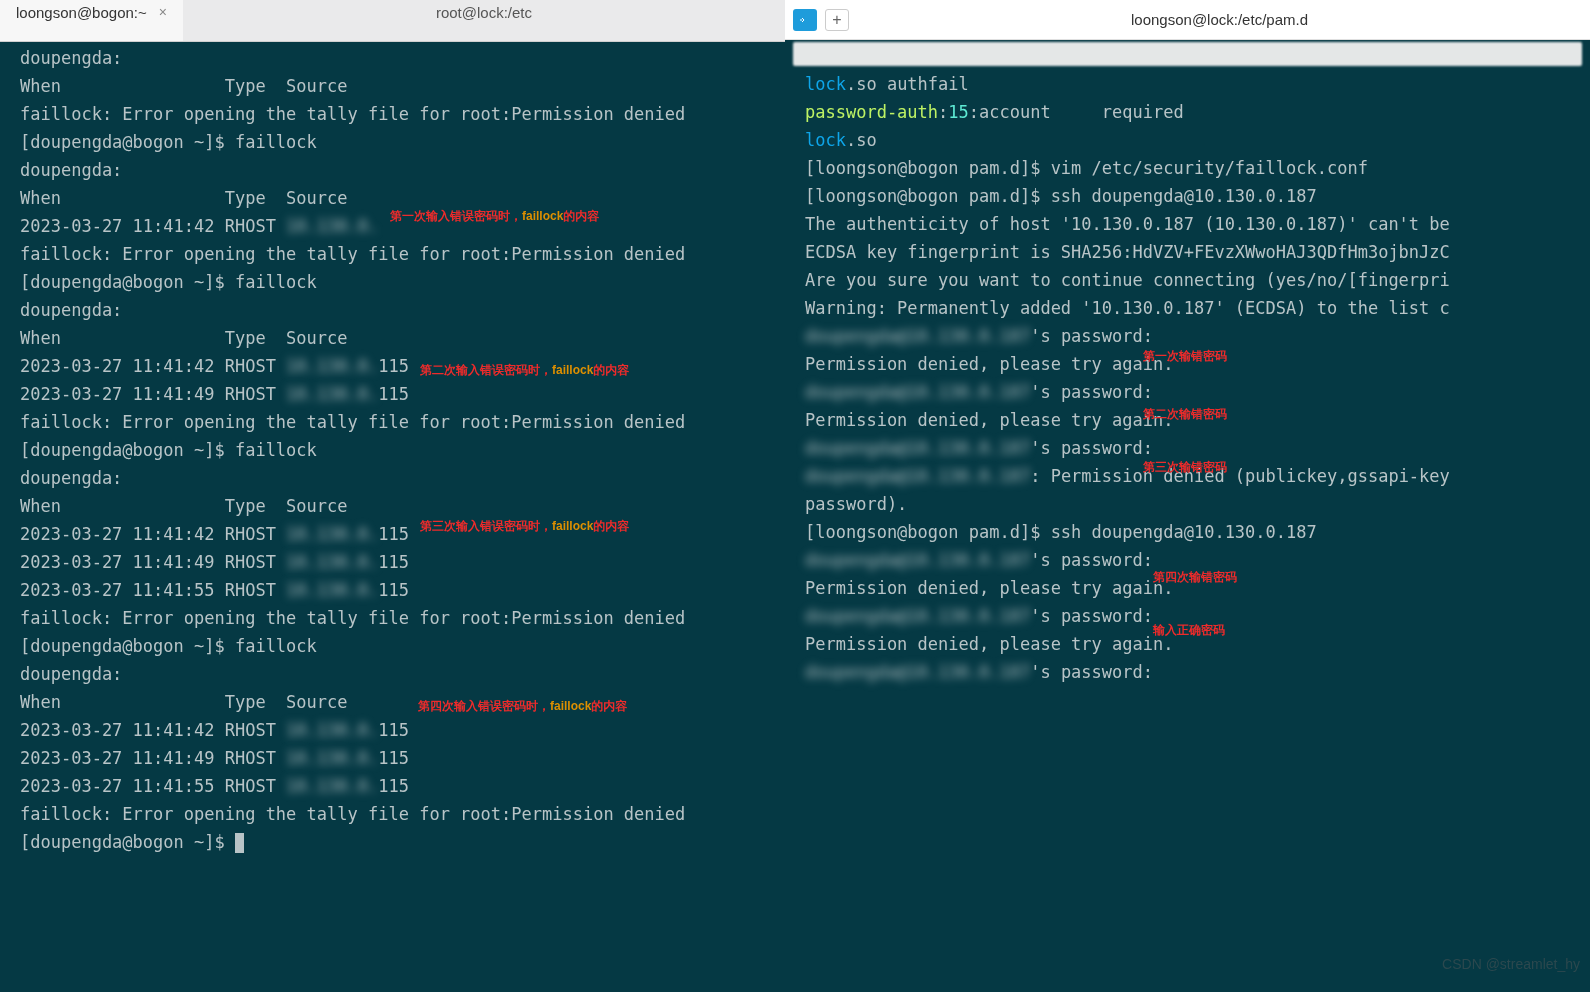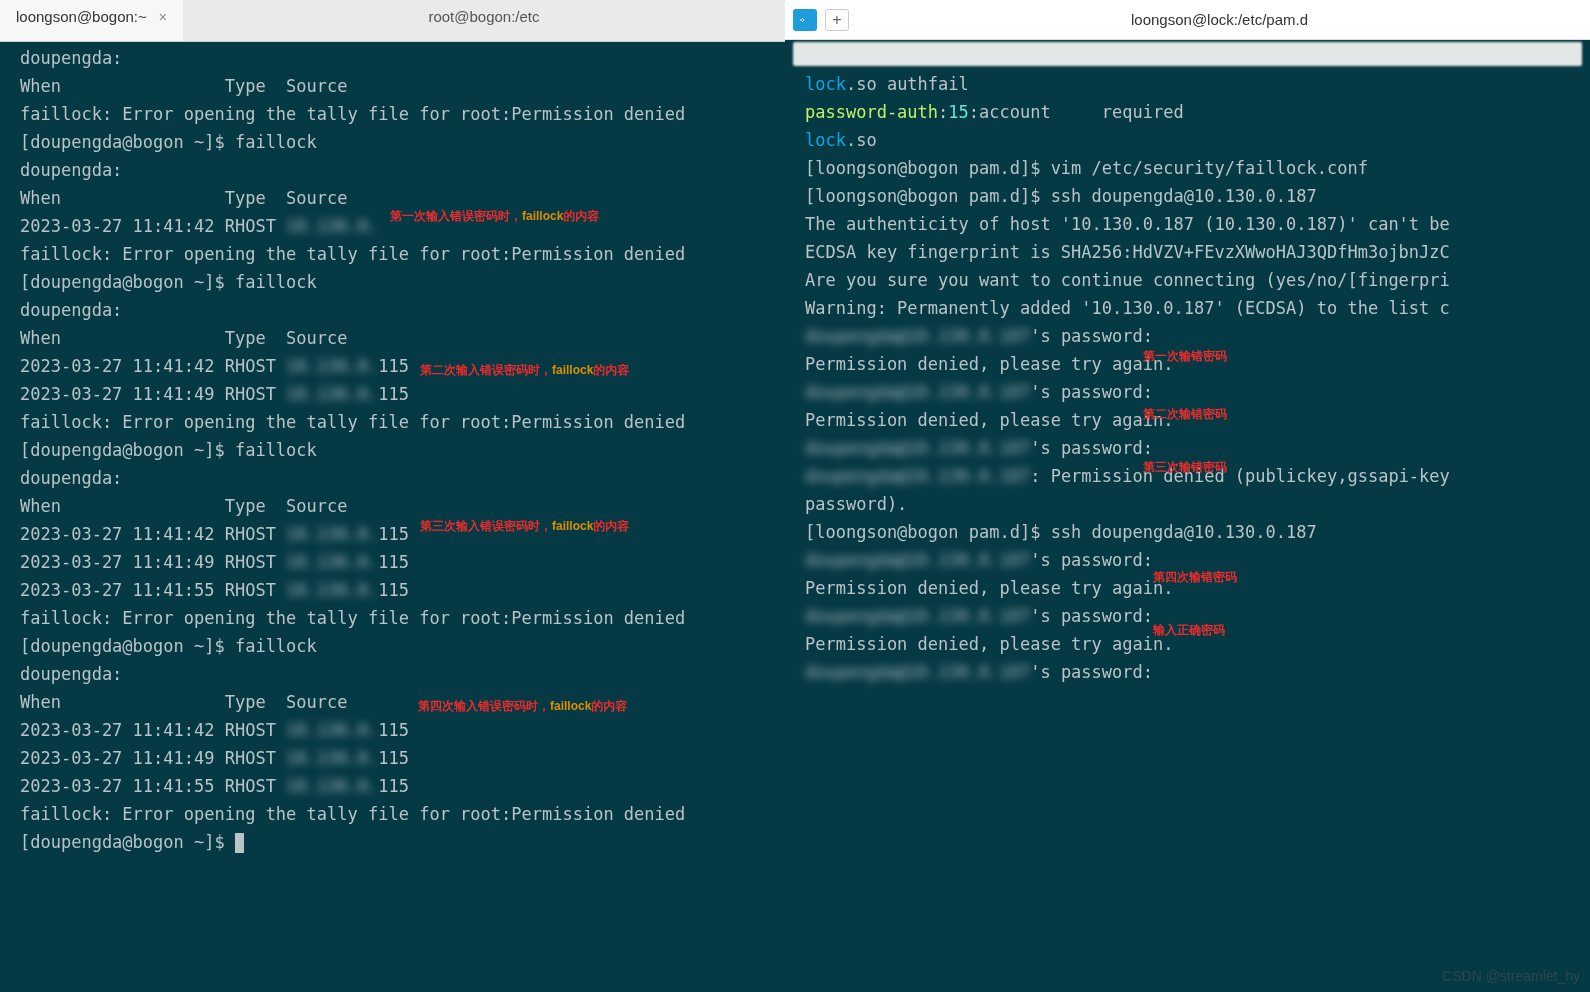--- a/index.html
+++ b/index.html
@@ -30,24 +30,24 @@
     }
     .tab-bar {
       height: 42px;
       background: #eaeaeb;
       display: flex;
       align-items: center;
       border-bottom: 1px solid #d0d0d0;
       font-family: -apple-system, sans-serif;
     }
     .tab {
-      padding: 16px 16px;
+      padding: 4px 16px;
       height: 100%;
       display: flex;
-      align-items: flex-end;
+      align-items: flex-start;
       gap: 12px;
       color: #555;
       font-size: 15px;
       cursor: pointer;
     }
     .tab.active {
       background: #f7f7f7;
       color: #333;
     }
     .tab .close {
@@ -123,21 +123,21 @@
     .orange-annot {
       color: #dd8f00;
       font-size: 12px;
       font-family: Liberation Sans, sans-serif;
     }
     .red-t { color: #0ea5e9; }
     .magenta-t { color: #bef264; }
     .green-t { color: #5eead4; }
     .watermark {
       position: absolute;
-      bottom: 8px;
+      bottom: 20px;
       right: 10px;
       color: rgba(90,90,90,0.45);
       font-size: 14px;
       font-family: sans-serif;
     }
     .cursor-block {
       display: inline-block;
       width: 9px;
       height: 20px;
       background: #b8c4c7;
@@ -152,21 +152,21 @@
 <body>
 
 <div class="container">
   <div class="pane pane-left">
     <div class="tab-bar">
       <div class="tab active">
         <span>loongson@bogon:~</span>
         <span class="close">×</span>
       </div>
       <div class="tab" style="flex:1;justify-content:center;">
-        <span>root@bogon:/etc</span>
+        <span>root@lock:/etc</span>
       </div>
     </div>
     <div class="terminal-body" id="left-term"><div>doupengda:</div><div>When                Type  Source                                           Valid</div><div>faillock: Error opening the tally file for root:Permission denied</div><div>[doupengda@bogon ~]$ faillock</div><div>doupengda:</div><div>When                Type  Source                                           Valid</div><div>2023-03-27 11:41:42 RHOST <span class="blur-text">10.130.0.</span>                                         V</div><div>faillock: Error opening the tally file for root:Permission denied</div><div>[doupengda@bogon ~]$ faillock</div><div>doupengda:</div><div>When                Type  Source                                           Valid</div><div>2023-03-27 11:41:42 RHOST <span class="blur-text">10.130.0.</span>115                                      V</div><div>2023-03-27 11:41:49 RHOST <span class="blur-text">10.130.0.</span>115                                      V</div><div>faillock: Error opening the tally file for root:Permission denied</div><div>[doupengda@bogon ~]$ faillock</div><div>doupengda:</div><div>When                Type  Source                                           Valid</div><div>2023-03-27 11:41:42 RHOST <span class="blur-text">10.130.0.</span>115                                      V</div><div>2023-03-27 11:41:49 RHOST <span class="blur-text">10.130.0.</span>115                                      V</div><div>2023-03-27 11:41:55 RHOST <span class="blur-text">10.130.0.</span>115                                      V</div><div>faillock: Error opening the tally file for root:Permission denied</div><div>[doupengda@bogon ~]$ faillock</div><div>doupengda:</div><div>When                Type  Source                                           Valid</div><div>2023-03-27 11:41:42 RHOST <span class="blur-text">10.130.0.</span>115                                      V</div><div>2023-03-27 11:41:49 RHOST <span class="blur-text">10.130.0.</span>115                                      V</div><div>2023-03-27 11:41:55 RHOST <span class="blur-text">10.130.0.</span>115                                      V</div><div>faillock: Error opening the tally file for root:Permission denied</div><div>[doupengda@bogon ~]$ <span class="cursor-block"></span></div><span class="red-annot" style="top: 160px; left: 390px;">第一次输入错误密码时，<span class="orange-annot">faillock</span>的内容</span><span class="red-annot" style="top: 314px; left: 420px;">第二次输入错误密码时，<span class="orange-annot">faillock</span>的内容</span><span class="red-annot" style="top: 470px; left: 420px;">第三次输入错误密码时，<span class="orange-annot">faillock</span>的内容</span><span class="red-annot" style="top: 650px; left: 418px;">第四次输入错误密码时，<span class="orange-annot">faillock</span>的内容</span></div>
   </div>
 
   <div class="pane pane-right">
     <div class="window-header">
       <div class="term-tab-btn">
         <svg width="12" height="10" viewBox="0 0 12 10">
             <rect x="0" y="0" width="12" height="10" fill="#1e9cdb"></rect>

